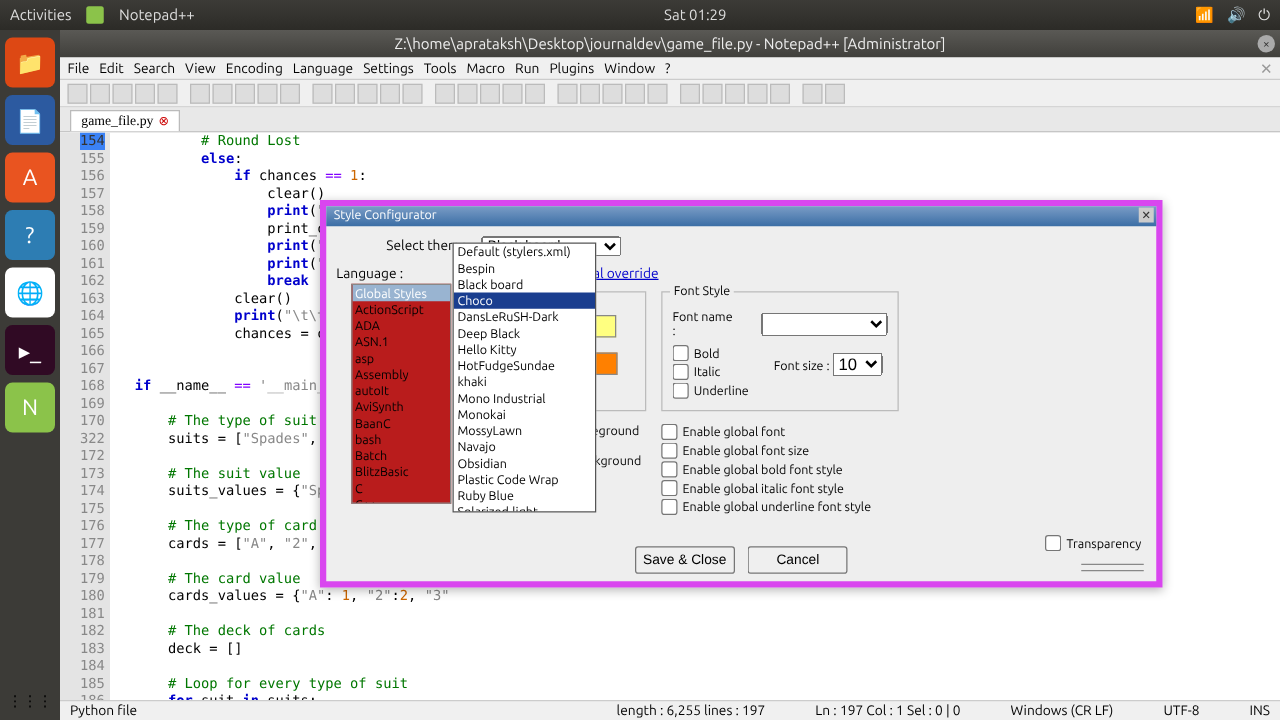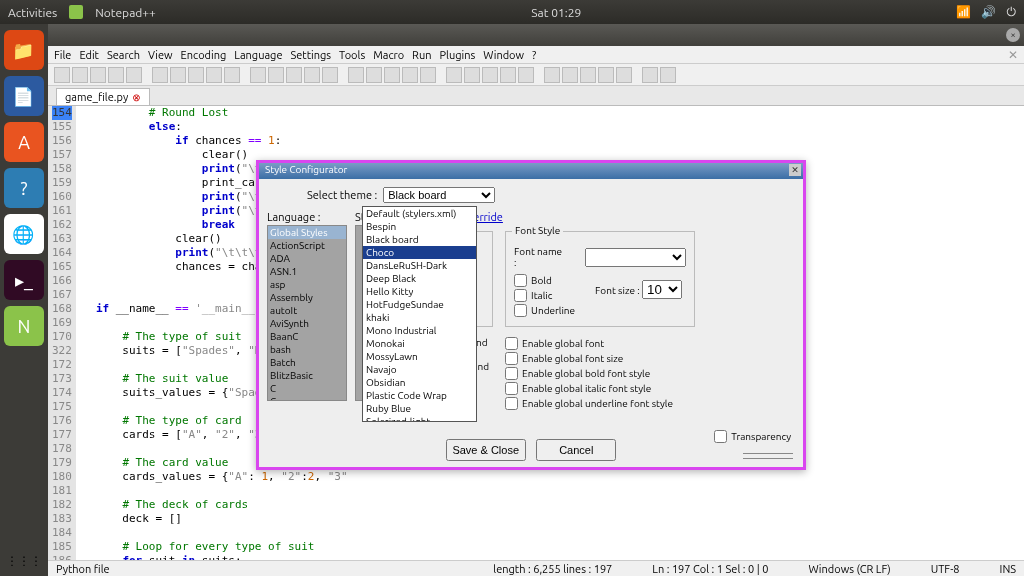--- a/index.html
+++ b/index.html
@@ -24,67 +24,67 @@
 
 .menubar { position: absolute; top: 46px; left: 48px; right: 0; height: 18px; background: #f0f0f0; border-bottom: 1px solid #ccc; display: flex; align-items: center; padding: 0 6px; font-size: 11px; gap: 8px; }
 .menubar span { cursor: default; }
 .menubar .winclose { margin-left: auto; color: #999; font-size: 12px; }
 
 
 .toolbar { position: absolute; top: 64px; left: 48px; right: 0; height: 22px; background: #f0f0f0; border-bottom: 1px solid #ccc; display: flex; align-items: center; padding: 0 6px; gap: 2px; }
 .toolbar .tb { width: 16px; height: 16px; background: #ddd; border: 1px solid #bbb; }
 
 
-.tabstrip { position: absolute; top: 86px; left: 48px; right: 0; height: 20px; background: #e8e8e8; border-bottom: 1px solid #bbb; display: flex; align-items: end; padding-left: 8px; }
+.tabstrip { position: absolute; top: 86px; left: 48px; right: 0; height: 20px; background: #e8e8e8; border-bottom: 1px solid #bbb; display: flex; align-items: end; padding-left: 8px; font-family: Liberation Serif, serif; }
 .tabstrip .tab { background: #fff; border: 1px solid #bbb; border-bottom: none; padding: 2px 8px; font-size: 11px; display: flex; gap: 4px; align-items: center; }
 .tabstrip .tab .x { color: #c00; font-size: 10px; }
 
 
 .editor { position: absolute; top: 106px; left: 48px; right: 0; bottom: 16px; background: #fff; display: flex; font-family: Consolas, monospace; font-size: 11px; overflow: hidden; }
 .gutter { background: #e4e4e4; color: #888; text-align: right; padding: 0 4px; line-height: 14px; }
-.gutter div.hl { background: #3b82f6; color: #333; }
+.gutter div.hl { background: #3b82f6; color: #333; margin-left: 12px; }
 .code { flex: 1; line-height: 14px; white-space: pre; padding-left: 20px; }
 .code .line { height: 14px; display: block; }
 .kw { color: #0000cc; font-weight: bold; }
 .str { color: #888; }
 .num { color: #cc6600; }
 .cm { color: #007700; }
 .op { color: #8000ff; }
 
 
 .statusbar { position: absolute; bottom: 0; left: 48px; right: 0; height: 16px; background: #f0f0f0; border-top: 1px solid #ccc; display: flex; align-items: center; font-size: 11px; padding: 0 8px; gap: 40px; margin-top: 28px; }
 .statusbar .cell { white-space: nowrap; }
 
 
-.dialog { position: absolute; top: 160px; left: 256px; width: 550px; height: 310px; background: #eee; border: 3px solid #d946ef; font-size: 11px; box-shadow: 0 2px 8px rgba(0,0,0,0.3); }
+.dialog { position: absolute; top: 160px; left: 256px; width: 674px; height: 310px; background: #eee; border: 5px solid #d946ef; font-size: 11px; box-shadow: 0 2px 8px rgba(0,0,0,0.3); }
 .dialog .dlg-title { height: 16px; background: linear-gradient(#7a9cc6, #3b6ea5); color: #fff; padding: 1px 6px; font-size: 10px; position: relative; }
 .dialog .dlg-title .x { position: absolute; right: 2px; top: 1px; width: 12px; height: 12px; background: #ccc; color: #333; font-size: 9px; text-align: center; line-height: 12px; }
 .dialog .body { padding: 8px; }
 .dialog .themerow { display: flex; align-items: center; gap: 6px; margin-bottom: 8px; margin-left: 40px; }
 .dialog .themerow select { width: 112px; font-size: 11px; }
 .dialog .listrow { display: flex; gap: 8px; }
 .dialog .list-col { display: flex; flex-direction: column; }
 .dialog .list-col .lbl { font-size: 11px; margin-bottom: 2px; }
-.dialog .langlist { width: 80px; height: 176px; border: 1px solid #888; background: #a3a3a3; overflow: hidden; font-size: 10px; }
+.dialog .langlist { width: 80px; height: 176px; border: 1px solid #888; background: #b91c1c; overflow: hidden; font-size: 10px; margin-left: 12px; }
 .dialog .langlist div { padding: 0 2px; height: 13px; line-height: 13px; white-space: nowrap; overflow: hidden; }
 .dialog .langlist div.sel { background: #99b4d1; color: #fff; }
 .dialog .right-pane { flex: 1; position: relative; }
 .linkline { color: #0000cc; text-decoration: underline; font-size: 11px; margin-bottom: 8px; }
 .groupbox { border: 1px solid #bbb; font-size: 10px; padding: 8px; position: relative; }
 .groupbox .glbl { position: absolute; top: -7px; left: 6px; background: #eee; padding: 0 3px; }
 .swatch { width: 22px; height: 18px; border: 1px solid #888; display: inline-block; vertical-align: middle; }
 .fg-sw { background: #ffff80; }
 .bg-sw { background: #ff8000; }
 .chk { margin: 2px 0; display: flex; align-items: center; gap: 4px; font-size: 10px; }
 .dlg-btns { position: absolute; bottom: 6px; left: 0; right: 0; text-align: center; }
 .dlg-btns button { width: 80px; height: 22px; font-size: 11px; margin: 0 4px; }
 .transp { position: absolute; right: 12px; bottom: 24px; font-size: 10px; display: flex; align-items: center; gap: 4px; }
 
 
-.dropdown-popup { position: absolute; top: 206px; left: 362px; width: 115px; background: #fff; border: 1px solid #555; font-size: 10px; z-index: 10; max-height: 216px; overflow: hidden; }
+.dropdown-popup { position: absolute; top: 194px; left: 362px; width: 115px; background: #fff; border: 1px solid #555; font-size: 10px; z-index: 10; max-height: 216px; overflow: hidden; }
 .dropdown-popup div { padding: 0 3px; height: 13px; line-height: 13px; white-space: nowrap; }
 .dropdown-popup div.sel { background: #1a3e8f; color: #fff; }
 </style>
 </head>
 <body>
 
 <div class="topbar">
   <div class="left">
     <span>Activities</span>
     <span class="npp-icon"></span>
@@ -103,20 +103,21 @@
   <div class="app" style="background:#2c5aa0">📄</div>
   <div class="app" style="background:#e95420">A</div>
   <div class="app" style="background:#2d7db3">?</div>
   <div class="app" style="background:#fff">🌐</div>
   <div class="app" style="background:#300a24">▸_</div>
   <div class="app" style="background:#8bc34a">N</div>
   <div class="dots">⋮⋮⋮</div>
 </div>
 
 <div class="win-titlebar">
+  <span>Z:\home\aprataksh\Desktop\journaldev\game_file.py - Notepad++ [Administrator]</span>
   <span class="close">×</span>
 </div>
 
 <div class="menubar">
   <span>File</span>
   <span>Edit</span>
   <span>Search</span>
   <span>View</span>
   <span>Encoding</span>
   <span>Language</span>

